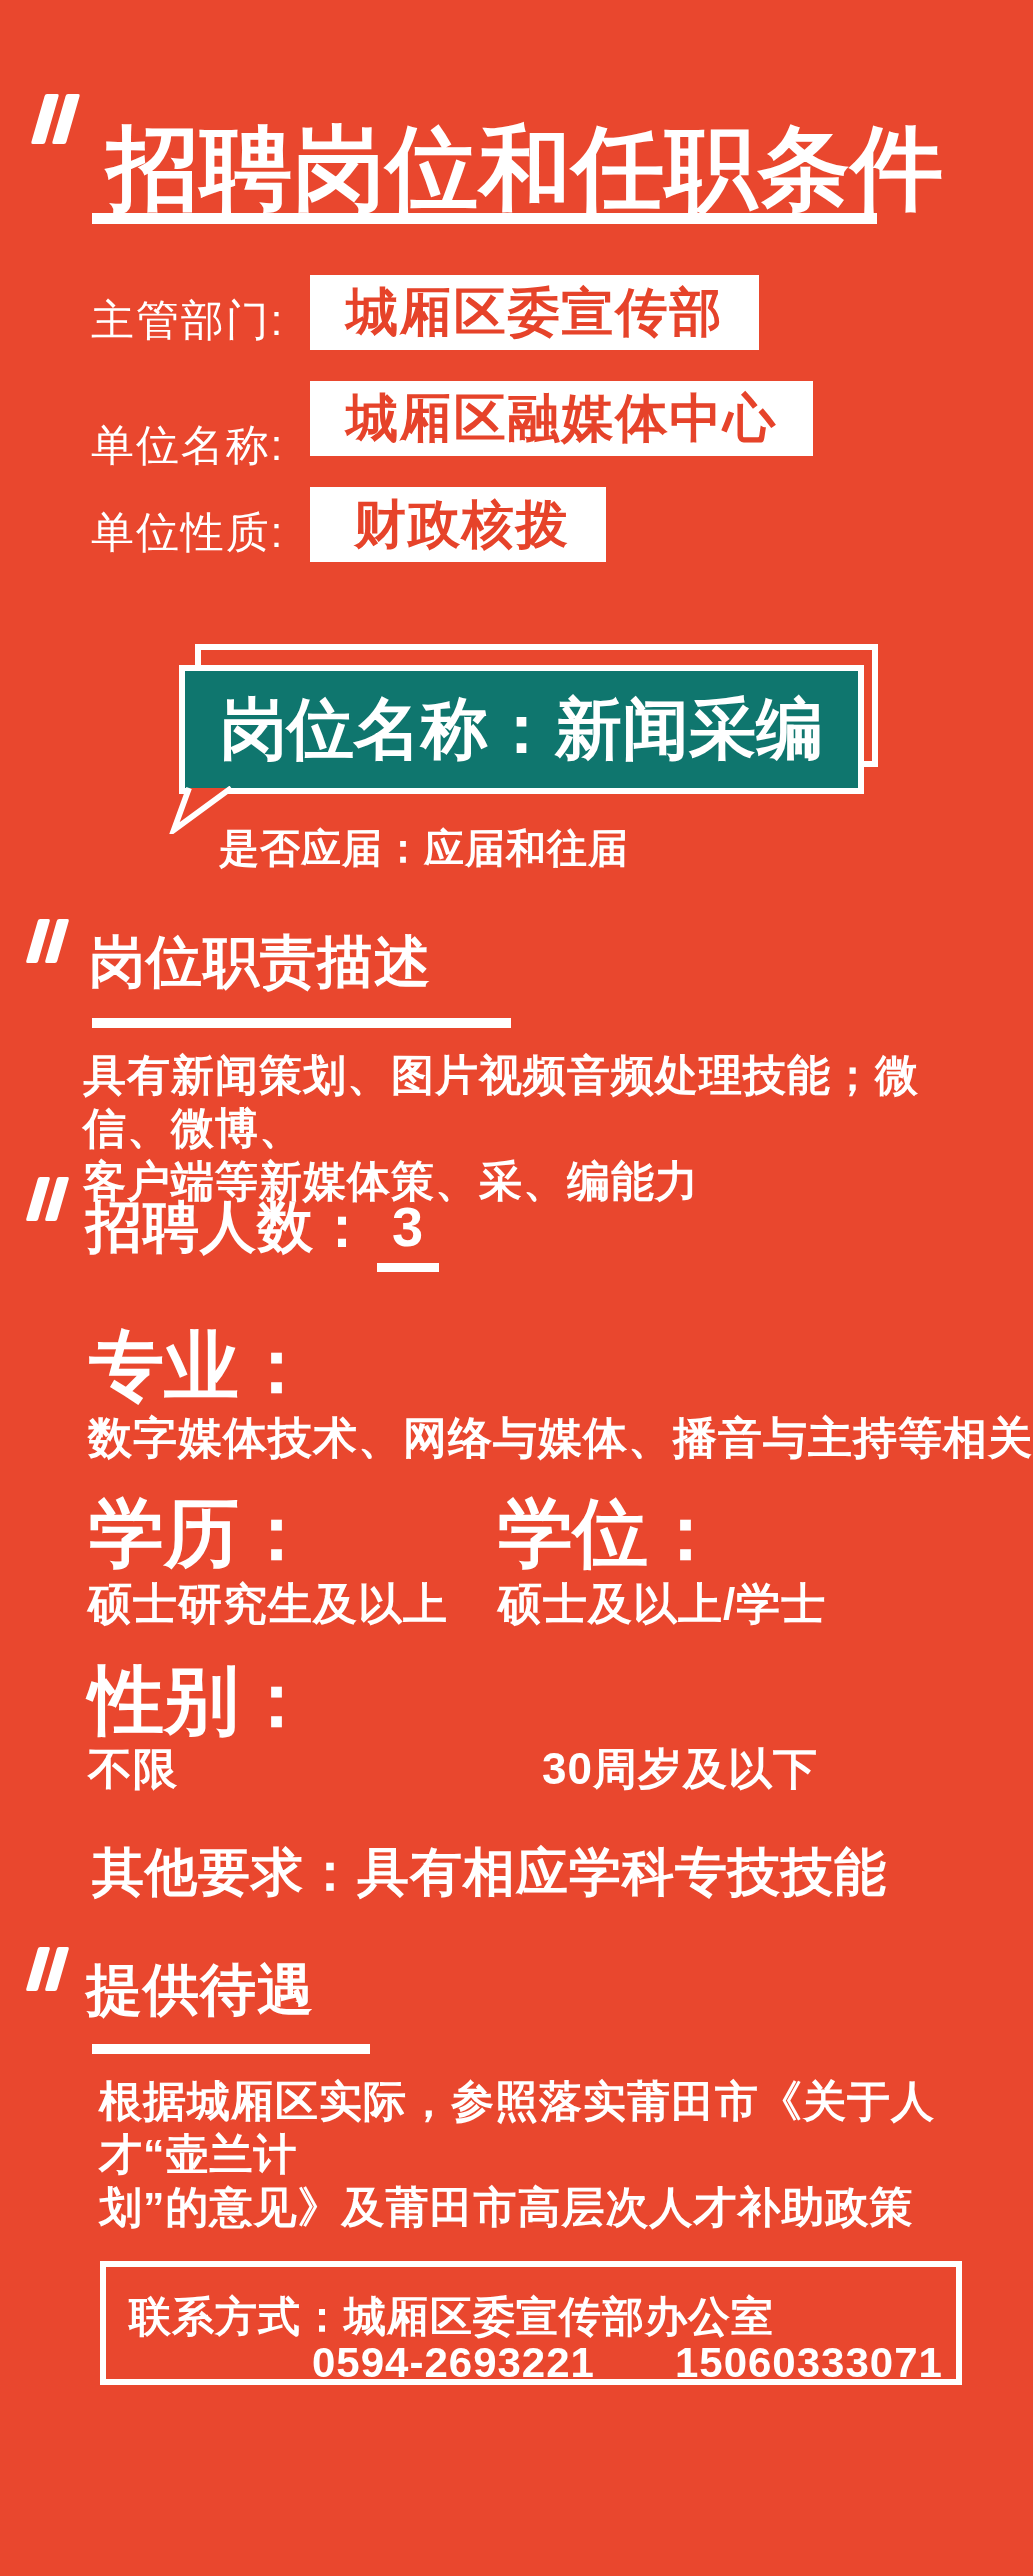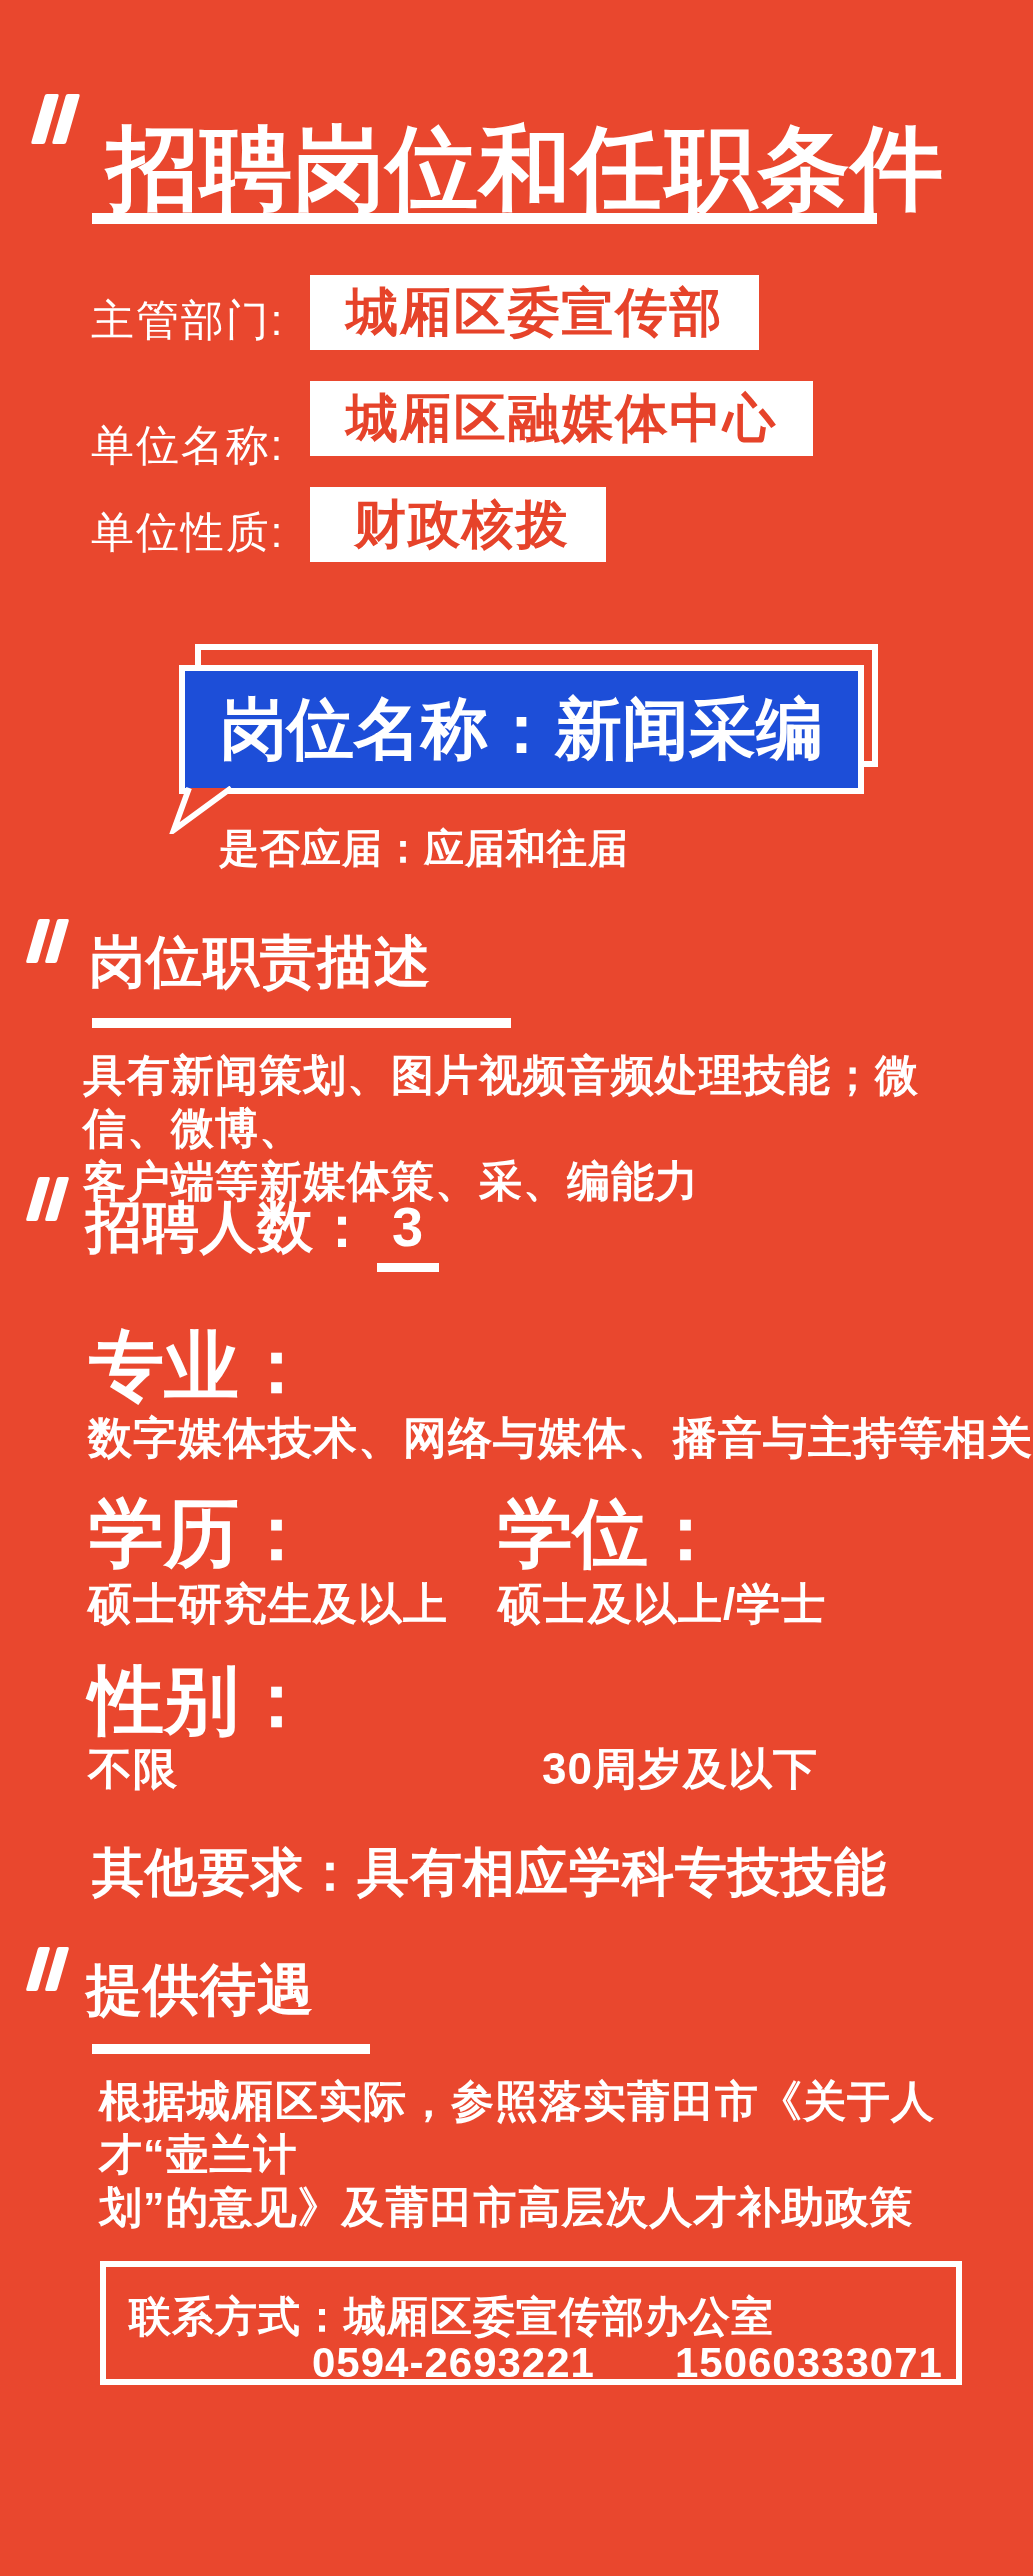--- a/index.html
+++ b/index.html
@@ -20,21 +20,21 @@
   
   .info-label{left:91px;font-size:43px;font-weight:500;letter-spacing:1.9px;white-space:nowrap;}
   .info-box{
     left:310px;height:75px;line-height:75px;padding:0 36px;background:#ffffff;
     color:#E6432A;font-size:52px;font-weight:700;letter-spacing:1.9px;white-space:nowrap;
   }
   
   .bubble-back{left:195px;top:644px;width:683px;height:123px;border:6.7px solid #fff;box-sizing:border-box;}
   .bubble-front{
     left:179px;top:665px;width:685px;height:129px;border:6.7px solid #fff;box-sizing:border-box;
-    background:#1d4ed8;display:flex;align-items:center;justify-content:center;
+    background:#0f766e;display:flex;align-items:center;justify-content:center;
     font-size:67px;font-weight:900;white-space:nowrap;z-index:2;
   }
   .bubble-tail{left:168px;top:786px;z-index:3;}
   .fresh-line{left:0;top:821px;width:848px;text-align:center;font-size:40px;font-weight:700;letter-spacing:1px;}
   
   .sec-heading{font-size:56px;font-weight:900;letter-spacing:1px;white-space:nowrap;}
   .sec-underline{height:9.6px;background:#fff;}
   .body-text{font-size:43px;font-weight:700;line-height:53px;letter-spacing:1px;}
   .sub-heading{font-size:75px;font-weight:900;white-space:nowrap;}
   .sub-value{font-size:44px;font-weight:700;white-space:nowrap;letter-spacing:1px;}

